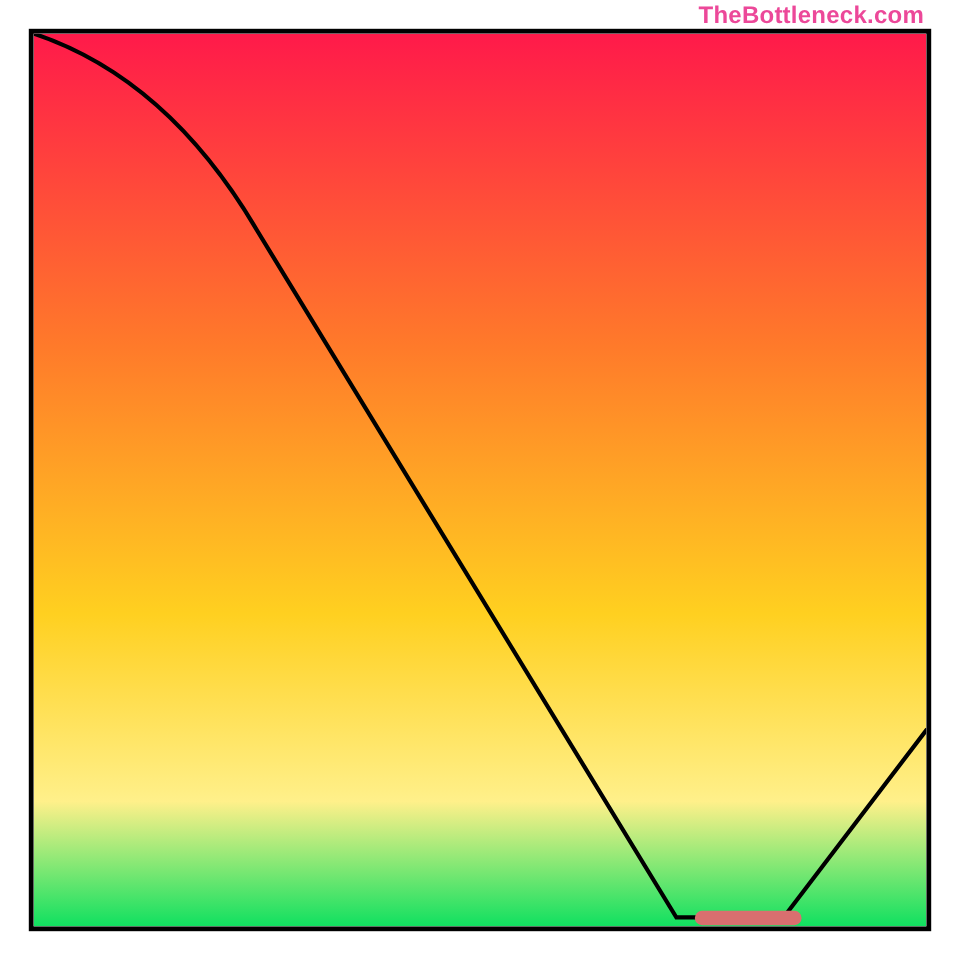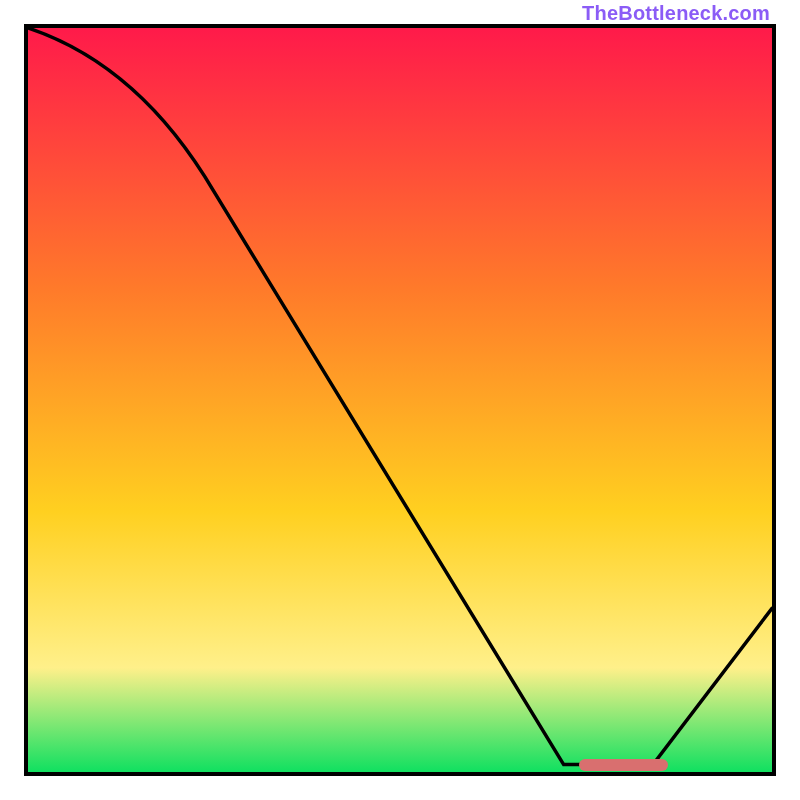--- a/index.html
+++ b/index.html
@@ -40,21 +40,21 @@
     height: 12px;
     border-radius: 6px;
     background: #d96f6f;
   }
   .watermark {
     position: absolute;
     top: 2px;
     right: 30px;
     font-size: 20px;
     font-weight: bold;
-    color: #8b5cf6;
+    color: #ec4899;
     letter-spacing: 0.2px;
   }
 </style>
 </head>
 <body>
 
 <div class="watermark">TheBottleneck.com</div>
 
 <div class="frame">
 

